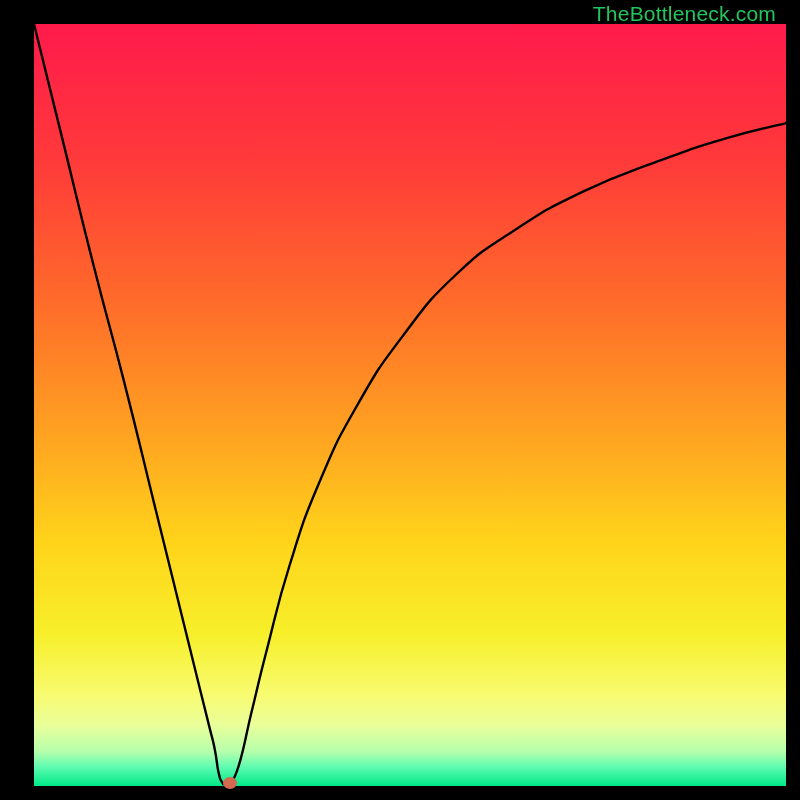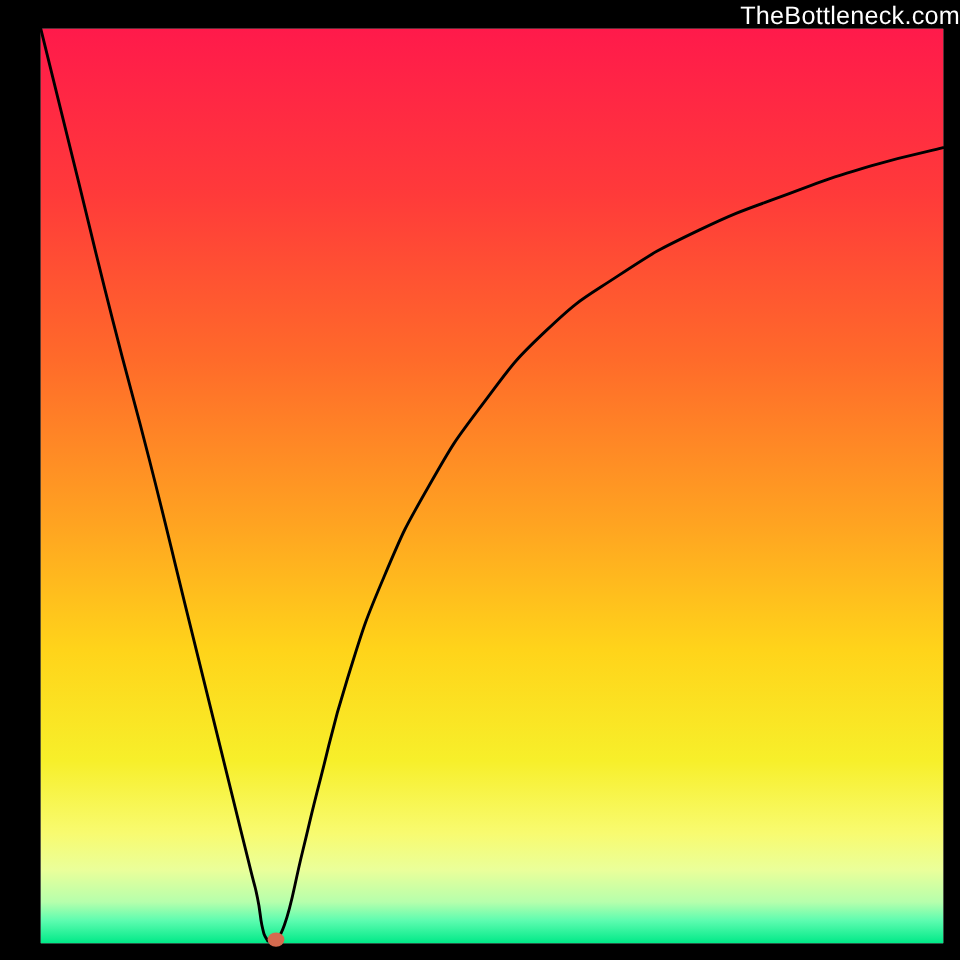--- a/index.html
+++ b/index.html
@@ -22,22 +22,22 @@
   .gradient {
     position: absolute;
     left: 0;
     top: 0;
     width: 100%;
     height: 100%;
   }
   .watermark {
     position: absolute;
     top: 2px;
-    right: 0;
-    color: #ffffff;
+    right: 24px;
+    color: #22c55e;
     font-size: 21px;
     font-weight: 500;
     letter-spacing: 0.2px;
   }
   svg.curve {
     position: absolute;
     left: 0;
     top: 0;
     width: 100%;
     height: 100%;

